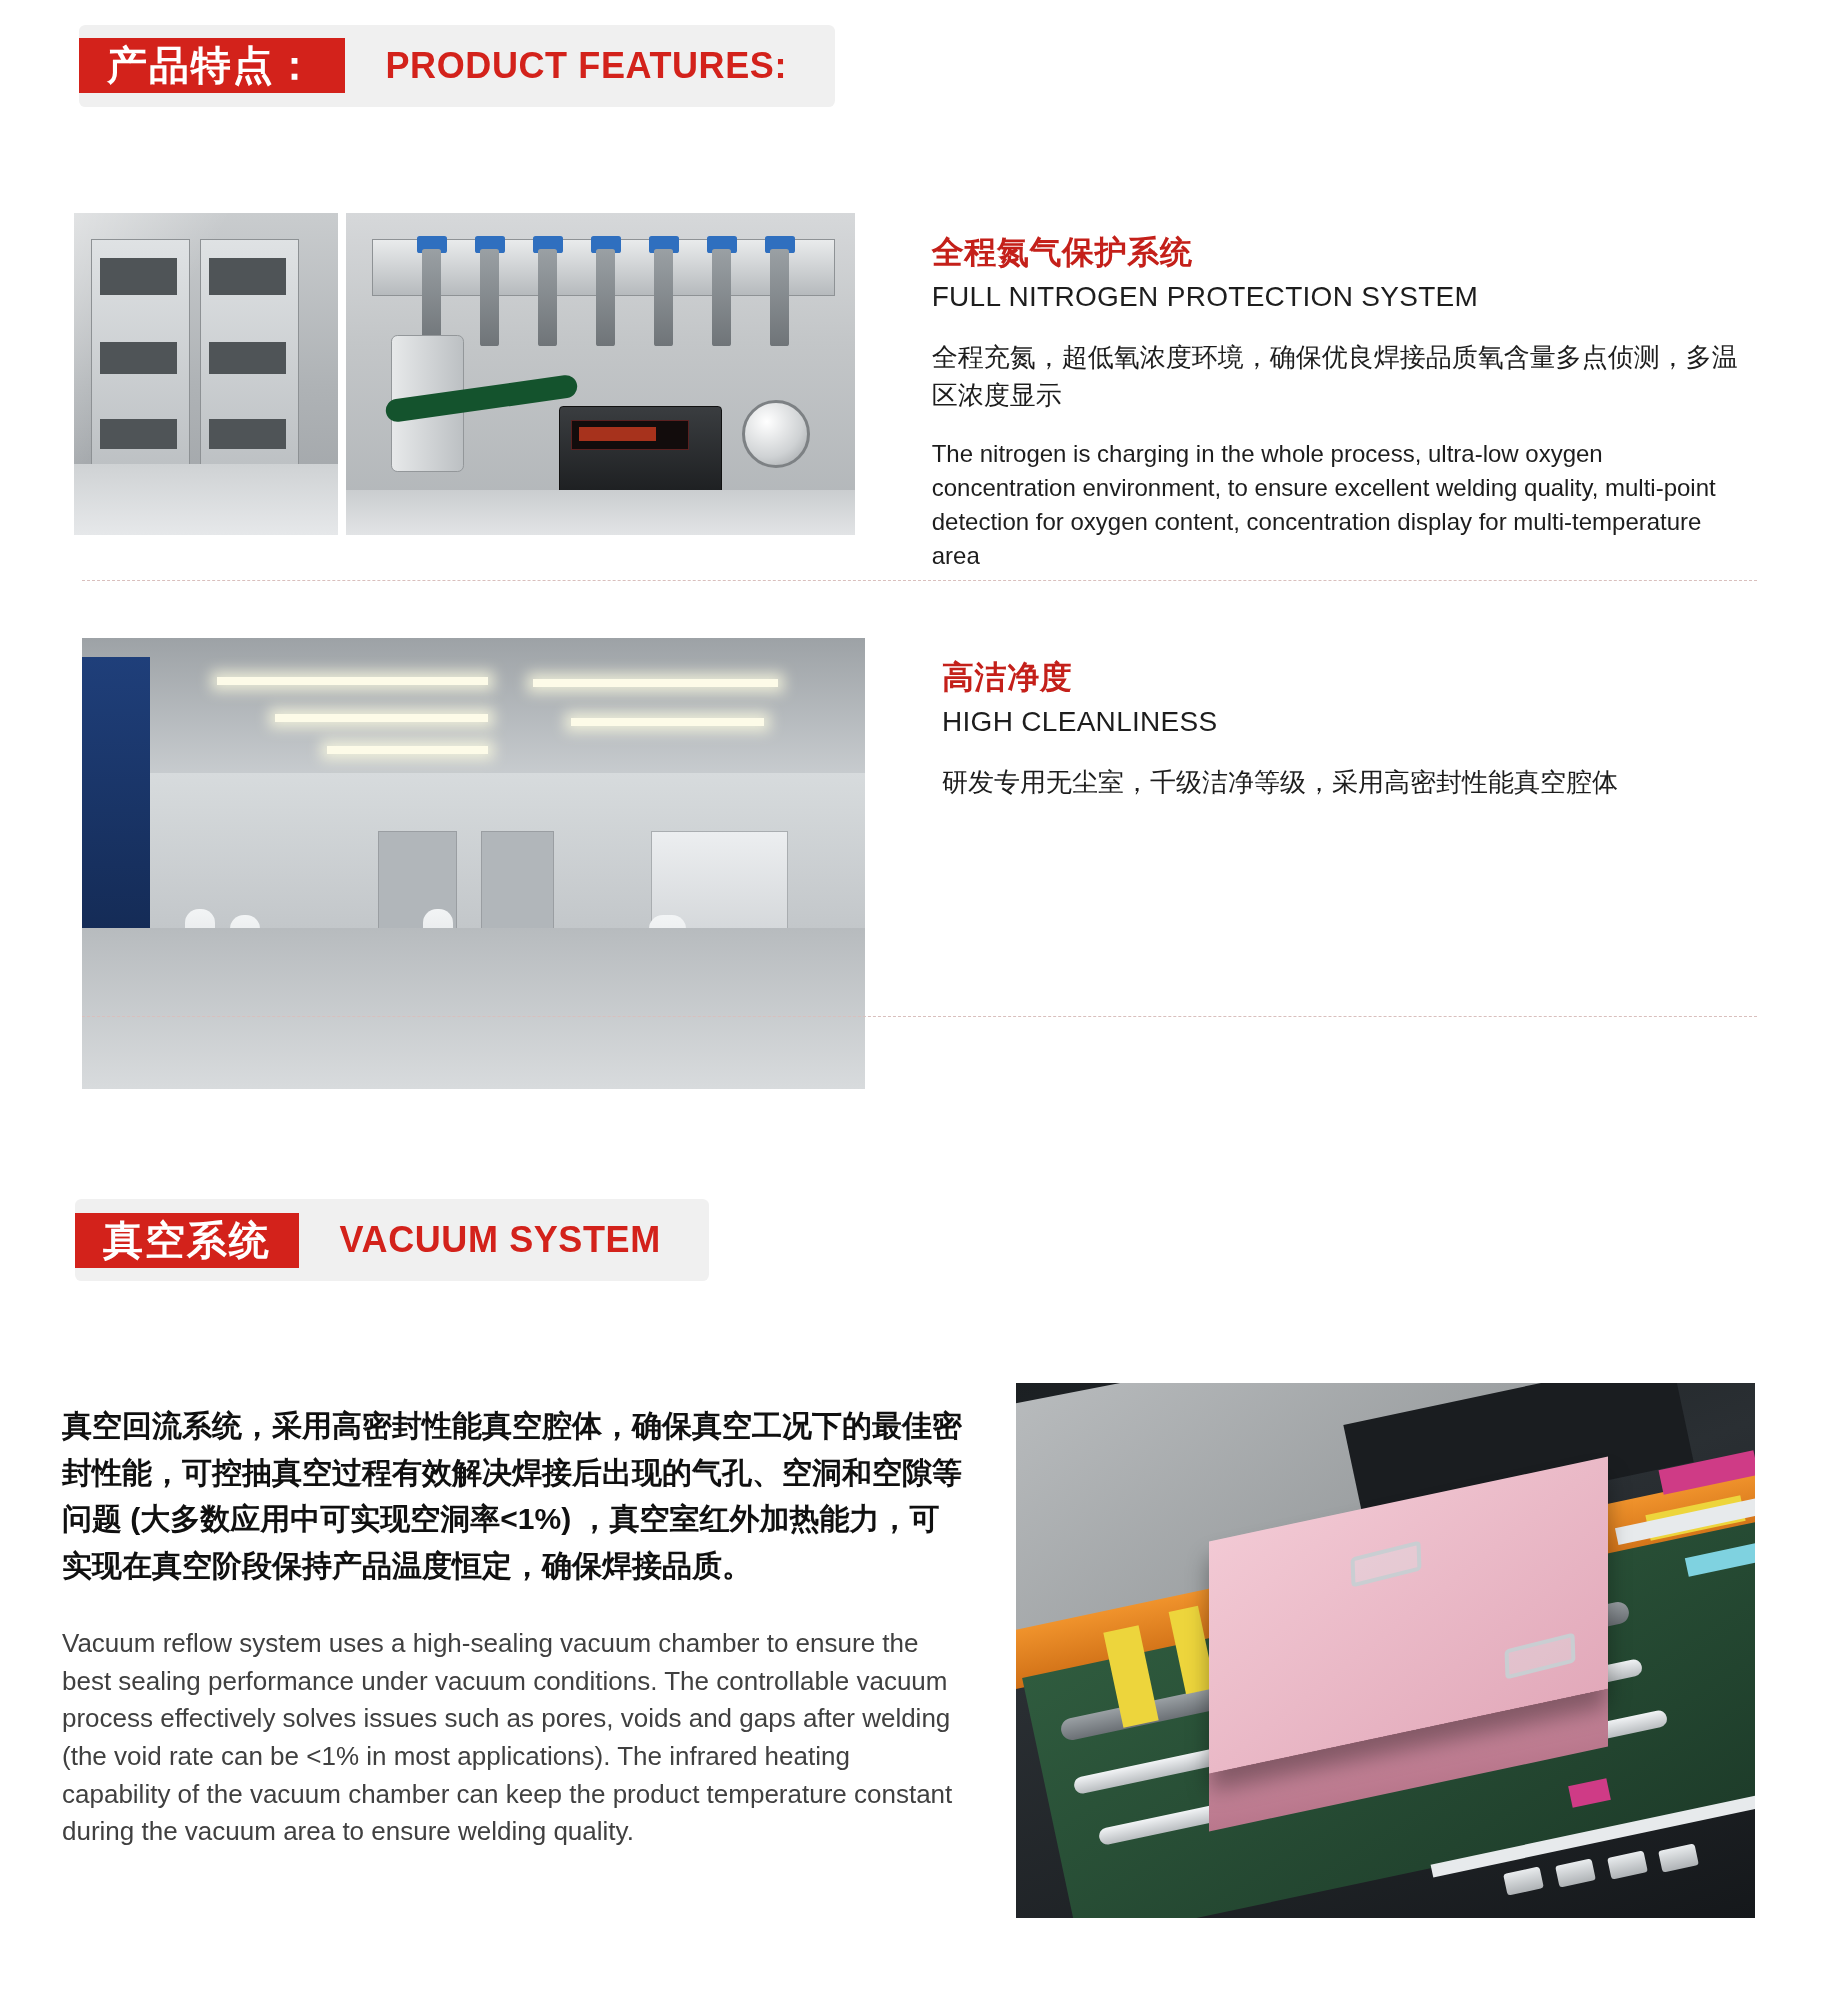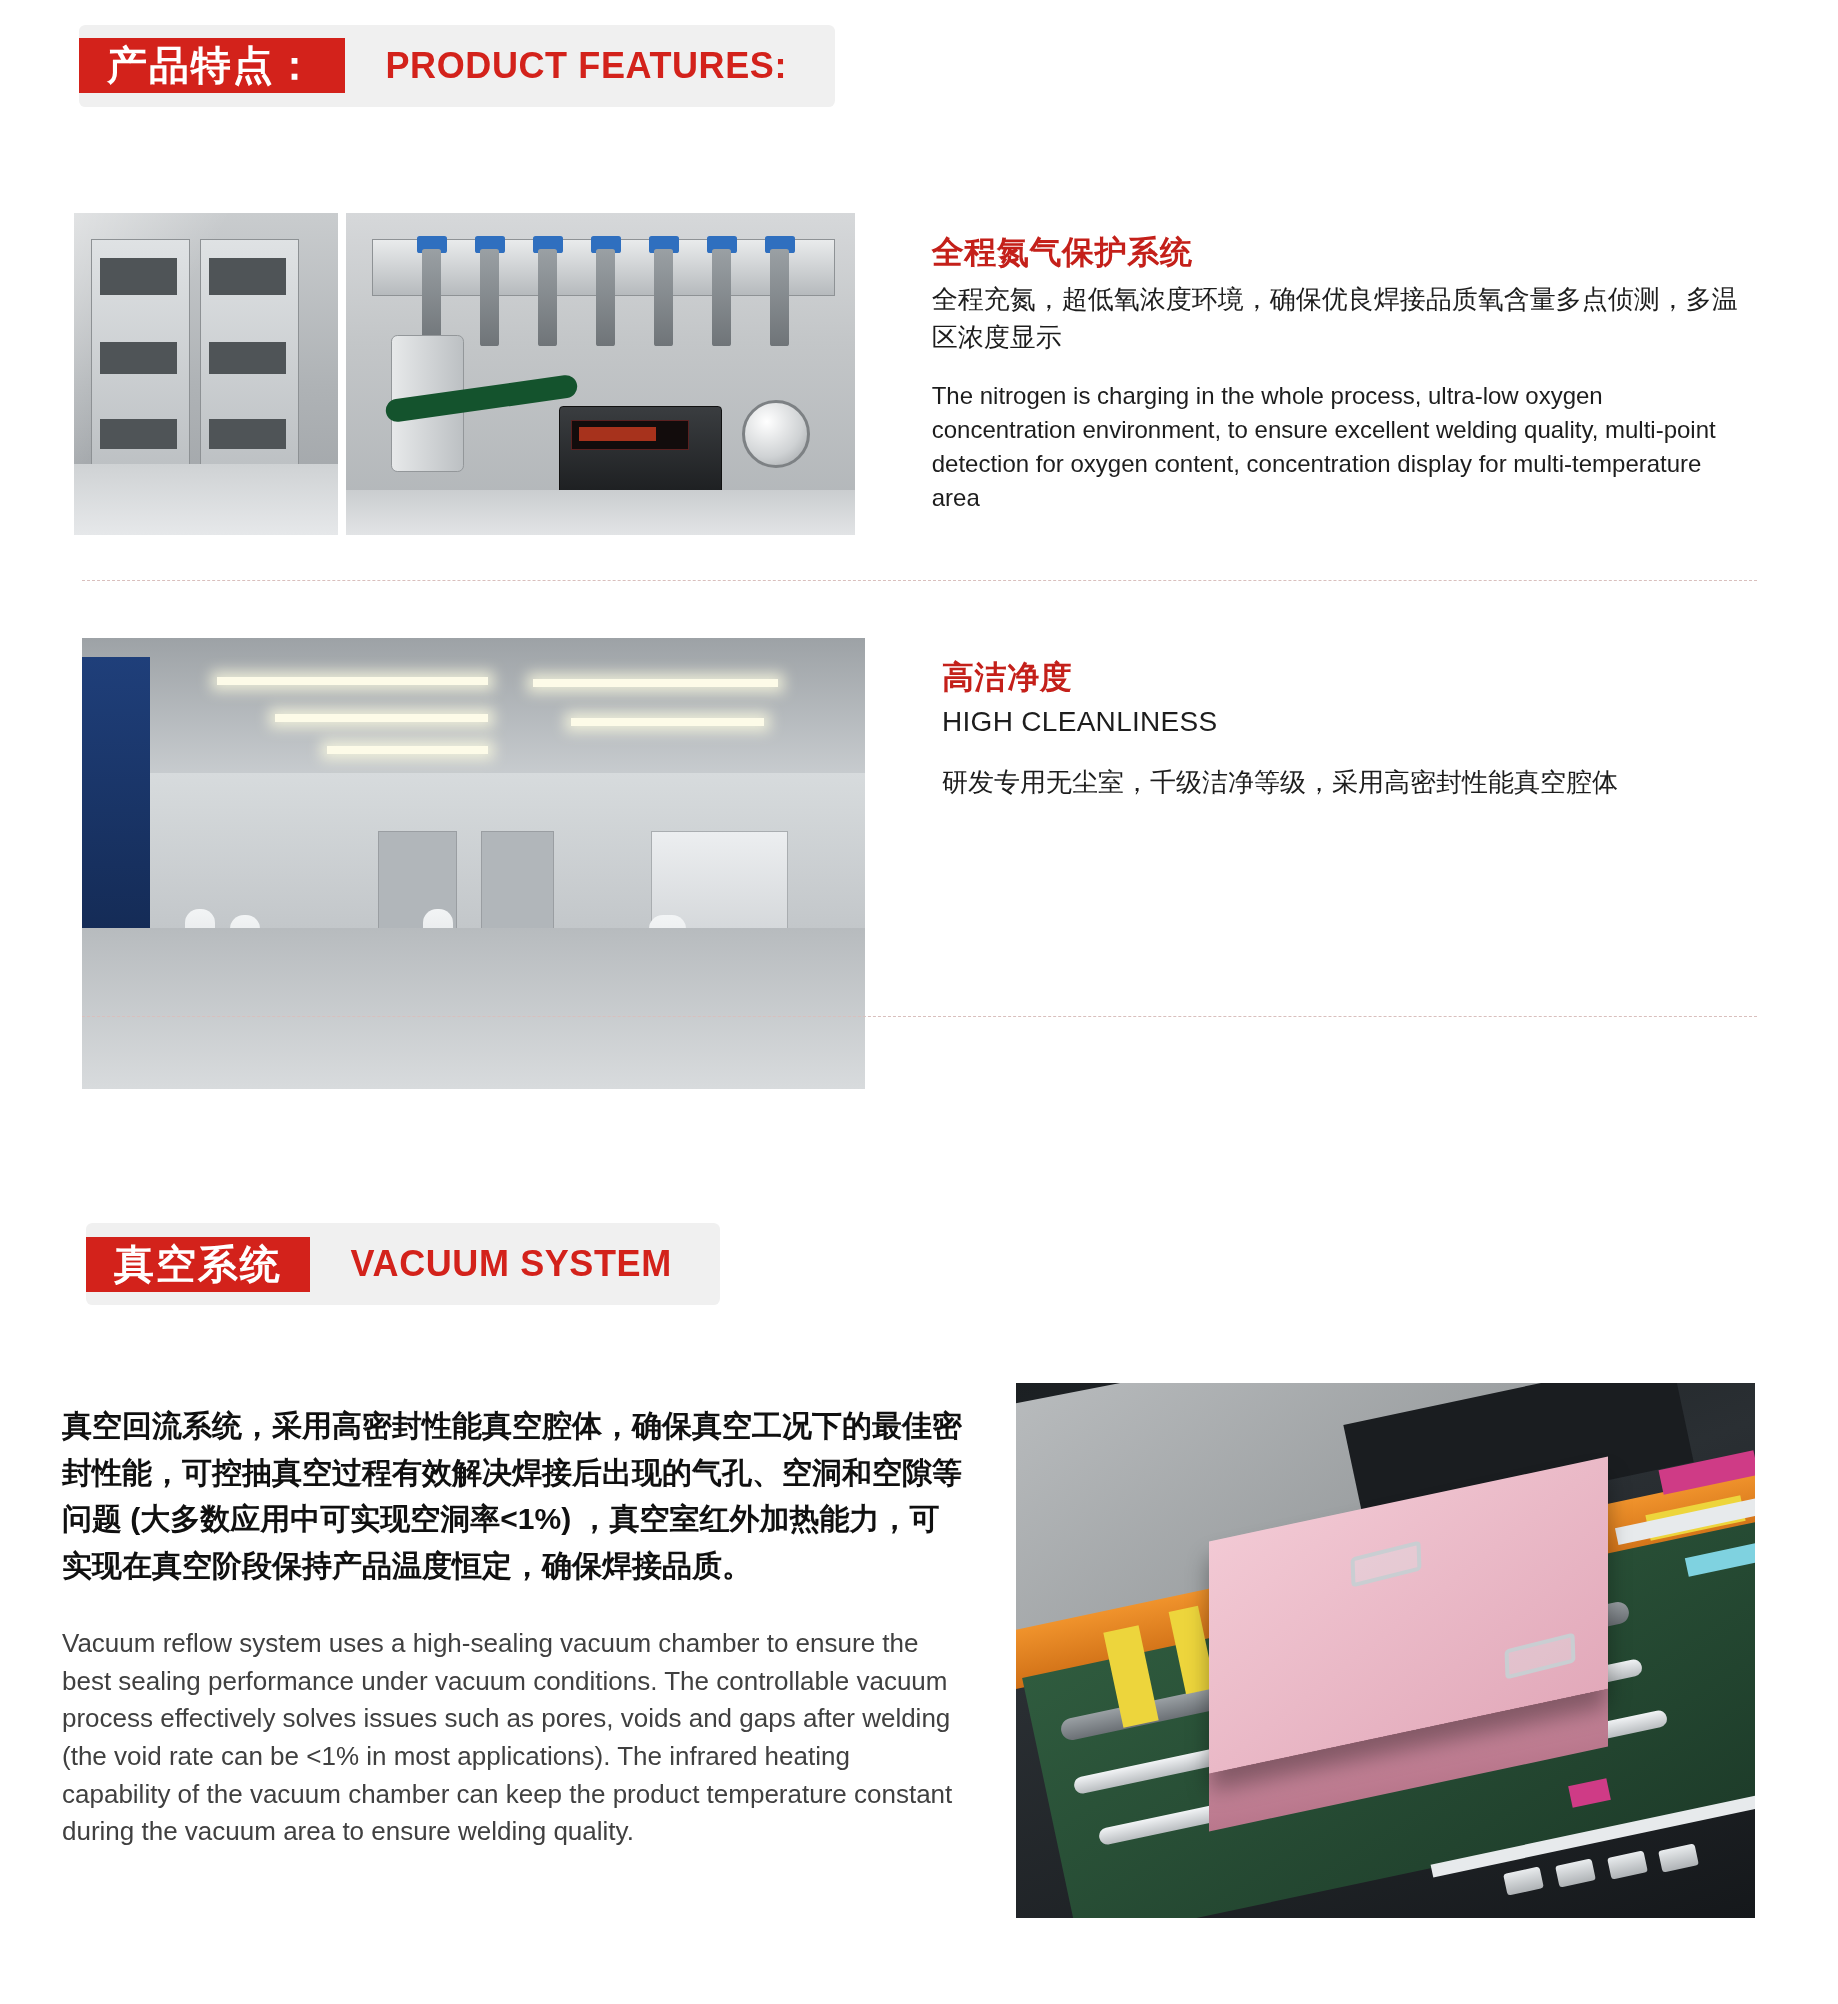--- a/index.html
+++ b/index.html
@@ -48,21 +48,21 @@
     font-weight: 700;
     font-size: 36px;
     letter-spacing: 0.6px;
     display: flex;
     align-items: center;
     padding: 0 48px 0 41px;
     white-space: nowrap;
   }
 
   #features-header-wrap { position: absolute; left: 79px; top: 24.5px; }
-  #vacuum-header-wrap { position: absolute; left: 86px; top: 1199px; margin-top: 24px; }
+  #vacuum-header-wrap { position: absolute; left: 75px; top: 1199px; }
 
   
   .feature-row {
     position: absolute;
     display: flex;
     align-items: flex-start;
   }
   #feature-row-1 { left: 74px; top: 213px; width: 1675px; }
   #feature-row-2 { left: 82px; top: 638px; width: 1675px; }
 
@@ -399,20 +399,21 @@
             <div class="screen"></div>
           </div>
         <div class="gauge"></div>
         <div class="floor"></div>
         <span class="sr-only">nitrogen-manifold-controller-photo</span>
       </div>
     </div>
 
     <div class="feature-text">
       <p class="title-cn">全程氮气保护系统</p>
+      <p class="title-en">FULL NITROGEN PROTECTION SYSTEM</p>
       <p class="desc-cn">全程充氮，超低氧浓度环境，确保优良焊接品质氧含量多点侦测，多温区浓度显示</p>
       <p class="desc-en">The nitrogen is charging in the whole process, ultra-low oxygen concentration environment, to ensure excellent welding quality, multi-point detection for oxygen content, concentration display for multi-temperature area</p>
     </div>
   </div>
 
   <div class="divider" id="divider-1"></div>
 
   <div class="feature-row" id="feature-row-2">
     <div class="photo-group">
       <div class="photo photo-2">

